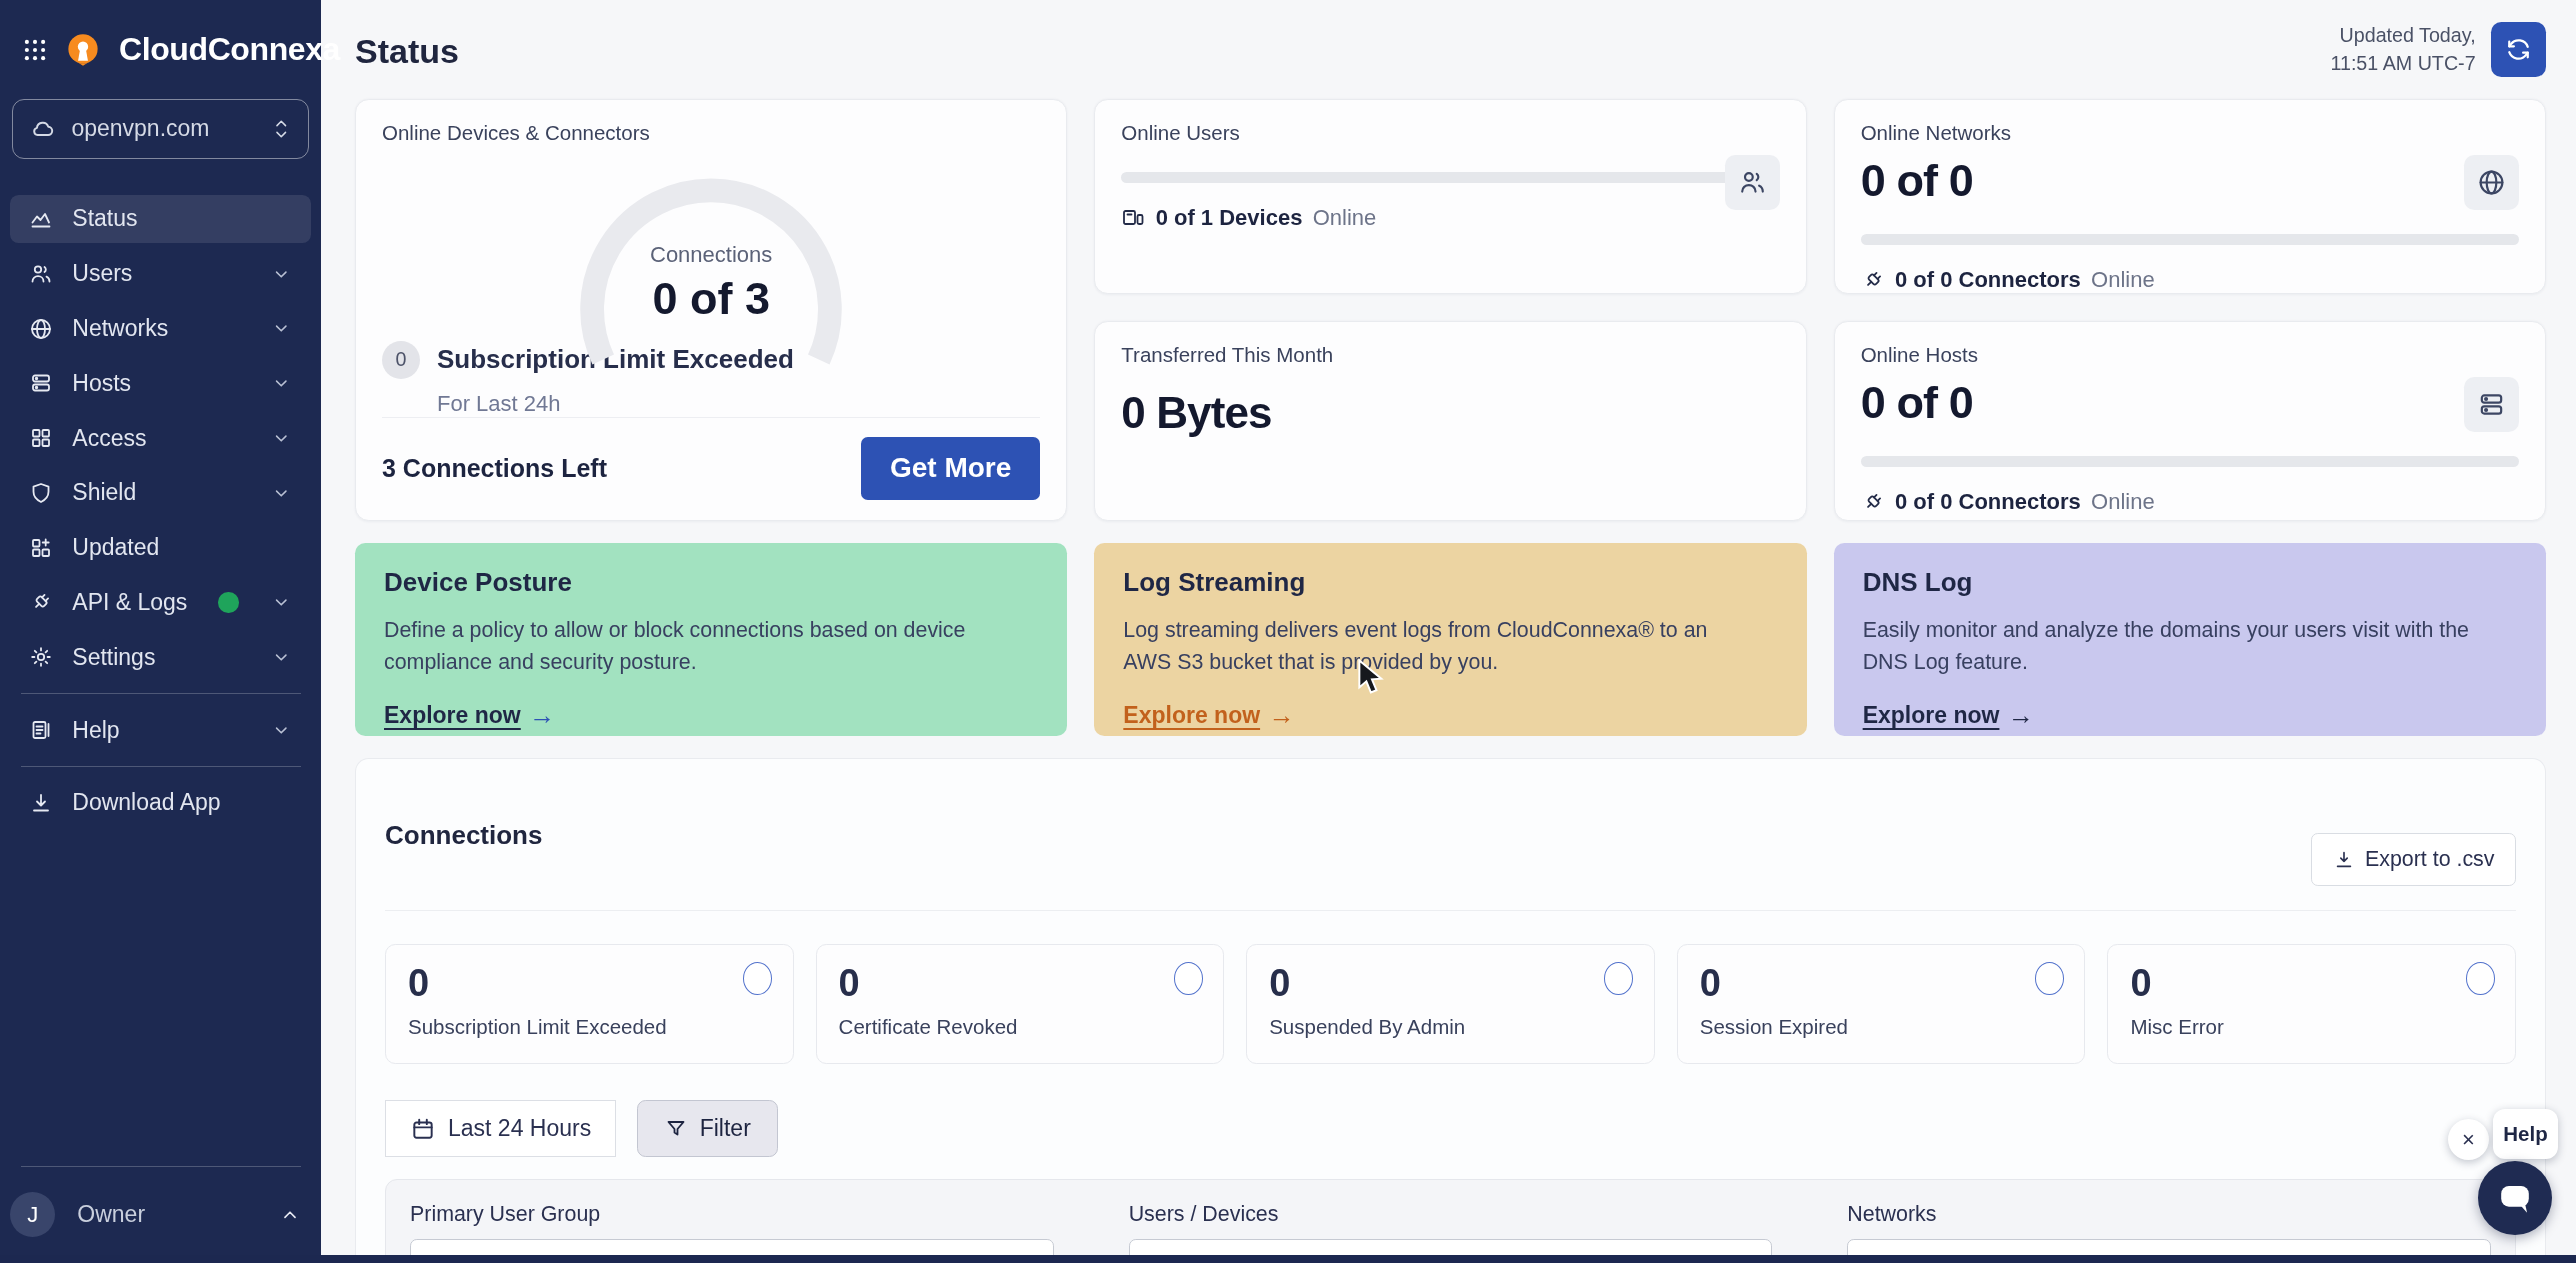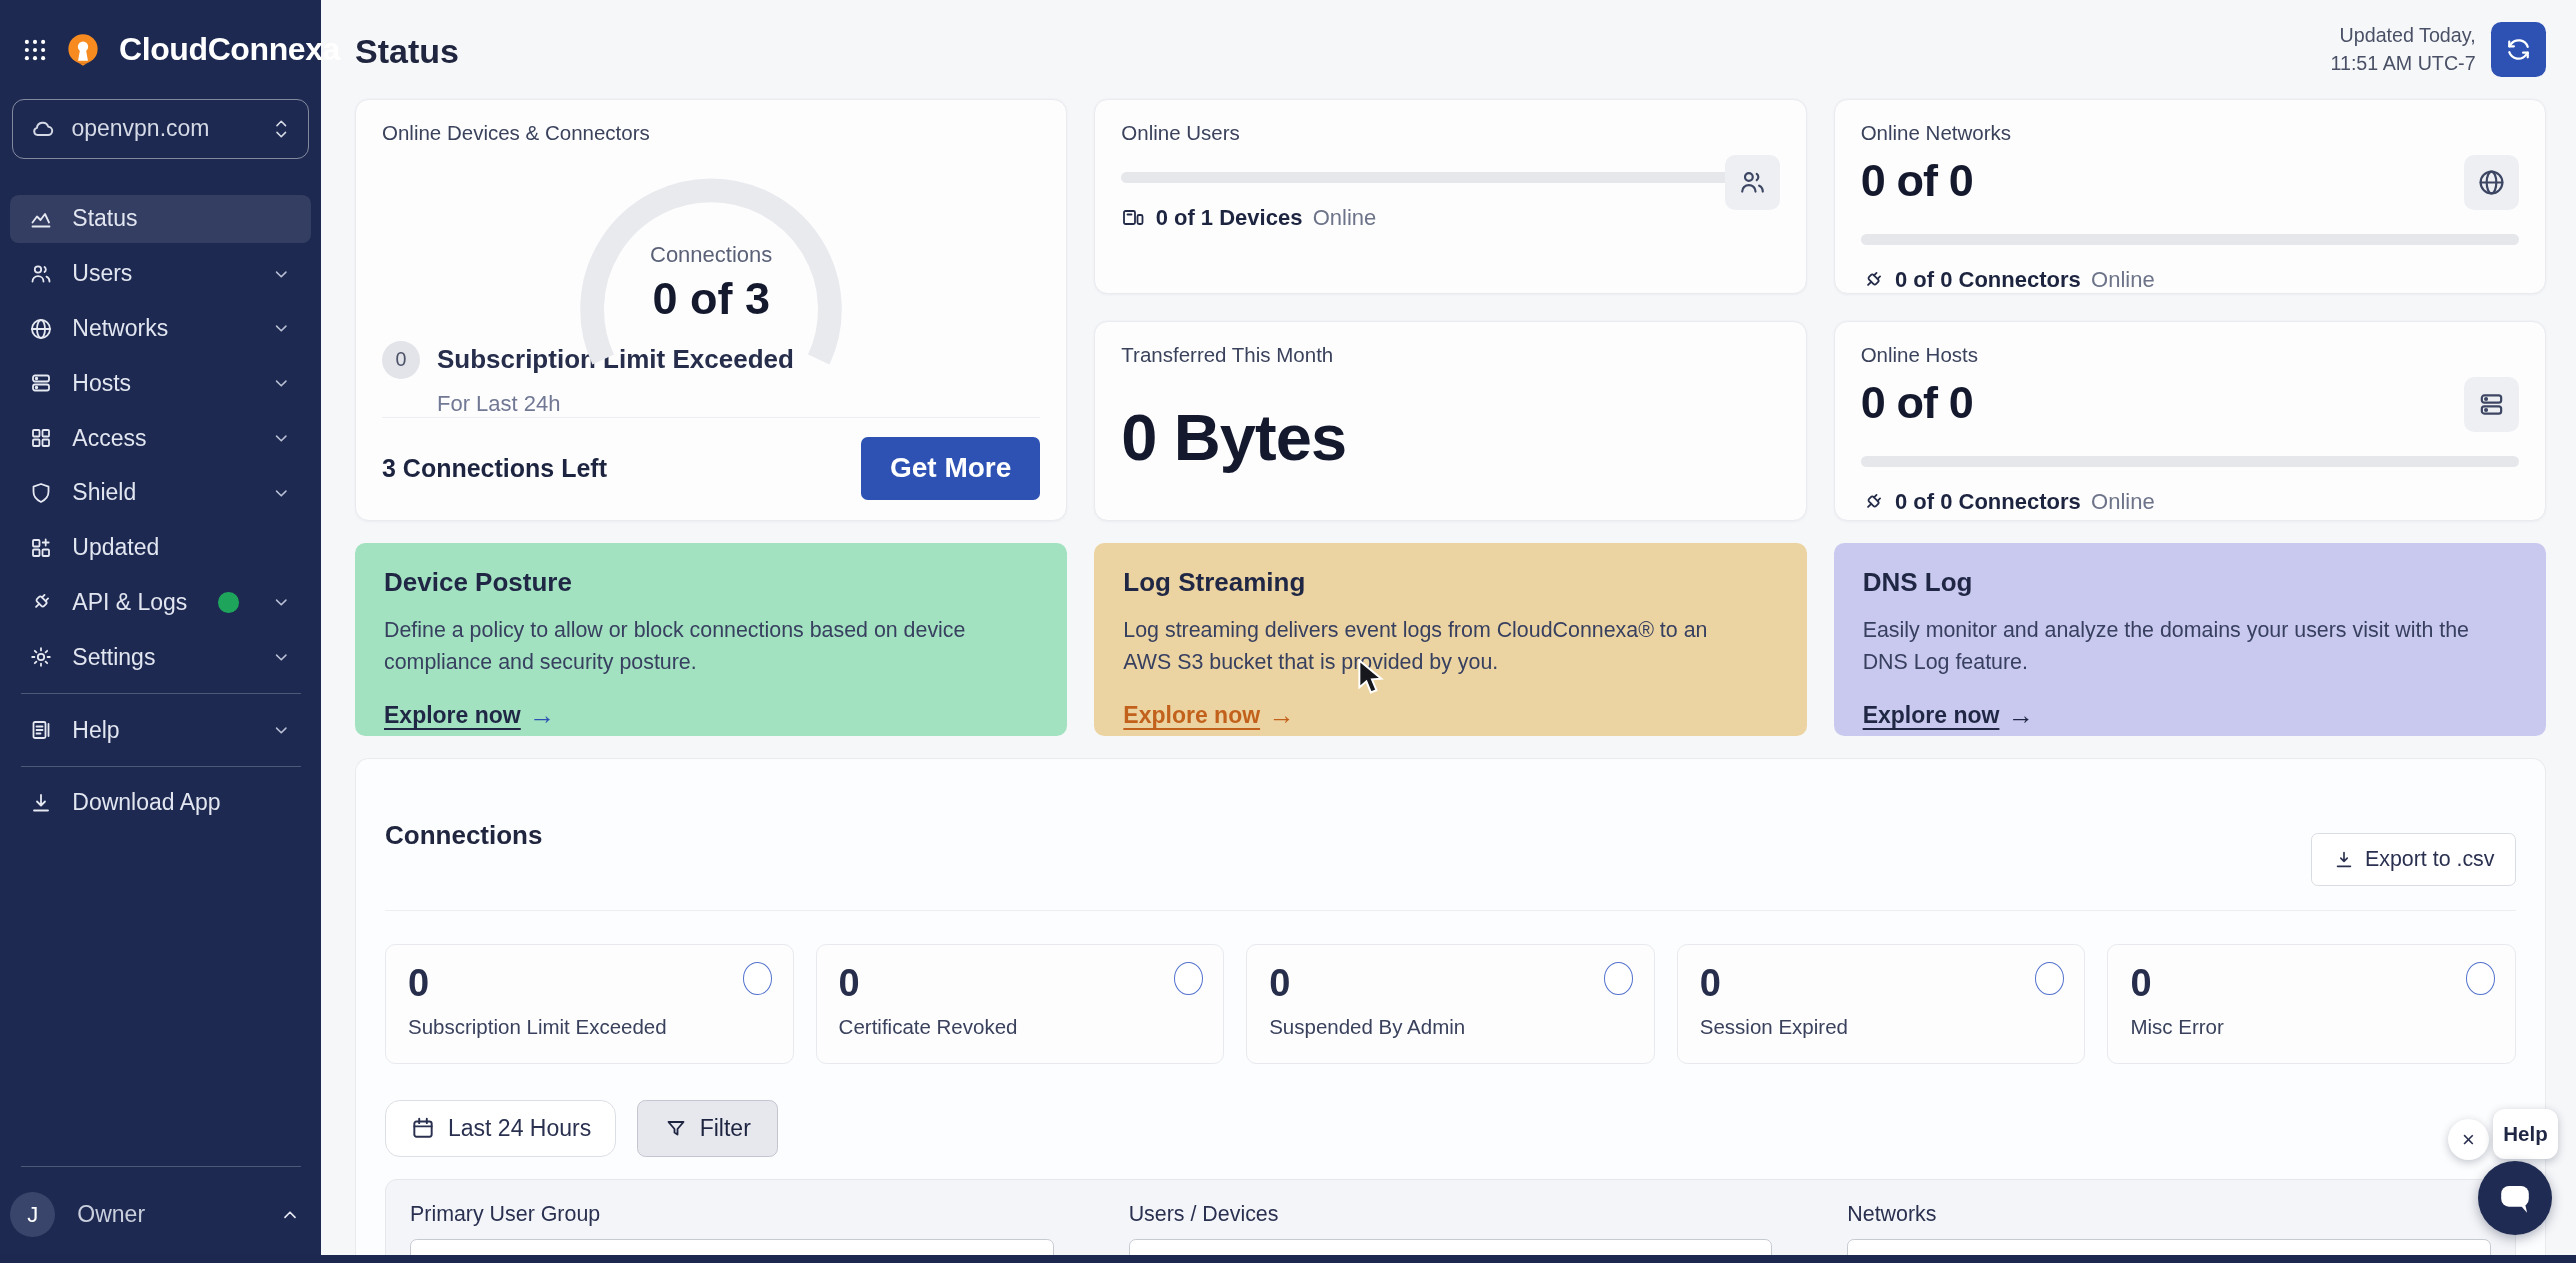--- a/index.html
+++ b/index.html
@@ -60,21 +60,21 @@
   .card-foot { margin-top:auto; border-top:0.9px solid #edeef2; padding-top:19px; display:flex; align-items:center; justify-content:space-between; }
   .foot-bold { font-size:25px; font-weight:700; color:#1d2440; }
   .btn-primary { background:var(--accent); color:#fff; font-size:28px; font-weight:600; border:none; border-radius:6.8px; padding:15.4px 29px; cursor:pointer; }
 
   .stat-value { font-size:45px; font-weight:700; color:#14192e; margin-top:10.3px; letter-spacing:-0.9px; }
   .icon-tile { position:absolute; top:55px; right:26px; width:55px; height:55px; border-radius:10.3px; background:#edeff3; color:#3c4663; display:flex; align-items:center; justify-content:center; }
   .bar { height:11px; border-radius:6px; background:#e5e7eb; margin-top:27px; }
   .sub-row { display:flex; align-items:center; gap:10.3px; margin-top:22px; font-size:22px; }
   .sub-bold { font-weight:700; color:#1d2440; }
   .sub-gray { color:#6d7489; }
-  .big-bytes { font-size:65px; font-weight:700; color:#14192e; margin-top:33px; letter-spacing:-0.9px; }
+  .big-bytes { font-size:44px; font-weight:700; color:#14192e; margin-top:21px; letter-spacing:-0.9px; }
 
   .promo-grid { margin-top:22px; display:grid; grid-template-columns:repeat(3,1fr); gap:27px; }
   .promo { border-radius:10.3px; padding:24px 29px; height:193px; }
   .promo.green { background:var(--green); }
   .promo.tan { background:var(--tan); }
   .promo.lavender { background:var(--lavender); }
   .promo-title { font-size:26px; font-weight:700; color:#1f2745; }
   .promo-desc { font-size:21.4px; color:#384060; line-height:1.5; margin-top:15.4px; max-width:94%; }
   .promo-link { display:inline-flex; align-items:center; gap:8.6px; margin-top:22px; font-size:23px; font-weight:700; color:#1f2745; cursor:pointer; }
   .promo-link .ltext { text-decoration:underline; text-underline-offset:5.1px; }
@@ -86,21 +86,21 @@
   .conn-panel { margin-top:22px; background:#fcfdfe; border:0.9px solid var(--card-border); border-bottom:none; border-radius:13.7px 13.7px 0 0; padding:0 29px; height:522px; }
   .conn-head { display:flex; align-items:center; justify-content:space-between; padding:26px 0 24px 0; border-bottom:0.9px solid #eceef1; }
   .conn-title { font-size:26px; font-weight:700; color:#20263f; }
   .btn-outline { display:flex; align-items:center; gap:10.3px; background:#fff; border:0.9px solid #d9dde3; border-radius:6.8px; padding:13px 20.5px; font-size:21.4px; color:#2a3050; cursor:pointer;margin-top:48px; }
   .counters { display:grid; grid-template-columns:repeat(5,1fr); gap:22px; margin-top:33px; }
   .counter { background:#fdfdfe; border:0.9px solid #e7e9ee; border-radius:10.3px; padding:17px 22px 24px 22px; position:relative; cursor:pointer; }
   .counter-value { font-size:38px; font-weight:700; color:#272e4b; }
   .counter-label { font-size:20.5px; color:#39415c; margin-top:10.3px; }
   .radio { position:absolute; top:17px; right:20.5px; width:29px; height:33px; border-radius:50%; border:1.7px solid #5272cc; background:#fff; }
   .btn-row { display:flex; gap:20.5px; margin-top:36px; }
-  .btn-range { display:flex; gap:12px; background:#fff; border:0.9px solid #dcdfe5; border-radius:15px; padding:13.7px 24px; font-size:23px; color:#2a3050; cursor:pointer; }
+  .btn-range { display:flex; align-items:center; gap:12px; background:#fff; border:0.9px solid #dcdfe5; border-radius:0; padding:13.7px 24px; font-size:23px; color:#2a3050; cursor:pointer; }
   .btn-filter { display:flex; align-items:center; gap:12px; background:#e7e7ee; border:0.9px solid #c3c6d1; border-radius:8.6px; padding:13.7px 26px; font-size:23px; color:#1d2440; cursor:pointer; }
   .filter-panel { margin-top:22px; background:#f4f5f8; border:0.9px solid #e5e7ec; border-radius:12px; padding:22px 24px 34px 24px; display:grid; grid-template-columns:repeat(3,1fr); column-gap:75px; row-gap:15.4px; }
   .field-label { font-size:21.4px; color:#2a3050; margin-bottom:12px; }
   .select { background:#fff; border:0.9px solid #c6cad3; border-radius:6.8px; height:53px; display:flex; align-items:center; padding:0 20.5px; font-size:22px; color:#2a3050; cursor:pointer; }
   .select .chev { margin-left:auto; color:#3c4663; }
 
   
   .close-fab { position:fixed; left:2448px; top:1119px; width:41px; height:41px; border-radius:50%; background:#fff; box-shadow:0 2.6px 8.6px rgba(20,30,60,.25); display:flex; align-items:center; justify-content:center; font-size:22px; color:#2a3050; cursor:pointer; z-index:40; }
   .help-fab { position:fixed; left:2493px; top:1109px; width:65px; height:50px; border-radius:12px; background:#fff; box-shadow:0 2.6px 8.6px rgba(20,30,60,.25); display:flex; align-items:center; justify-content:center; font-size:20.5px; font-weight:700; color:#1f2745; cursor:pointer; z-index:40; }
   .chat-fab { position:fixed; left:2478px; top:1161px; width:74px; height:74px; border-radius:50%; background:#1f2b52; box-shadow:0 3.4px 12px rgba(20,30,60,.35); display:flex; align-items:center; justify-content:center; cursor:pointer; z-index:41; }

